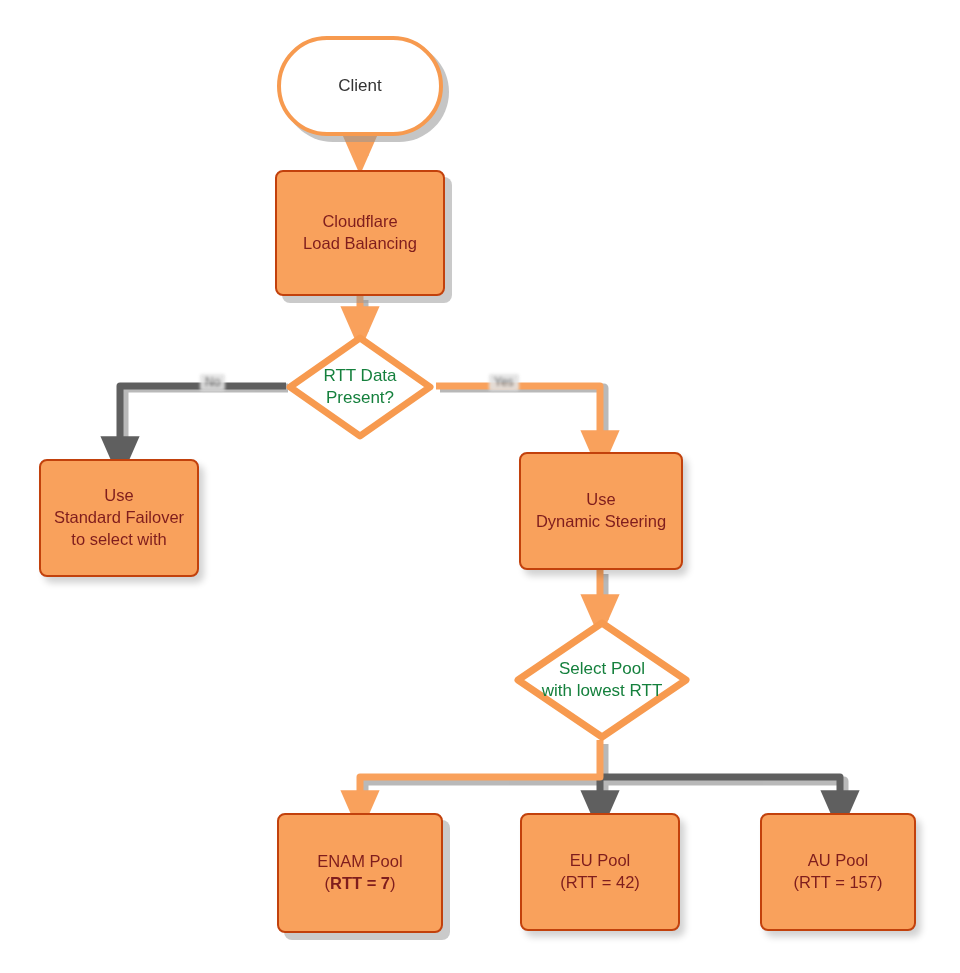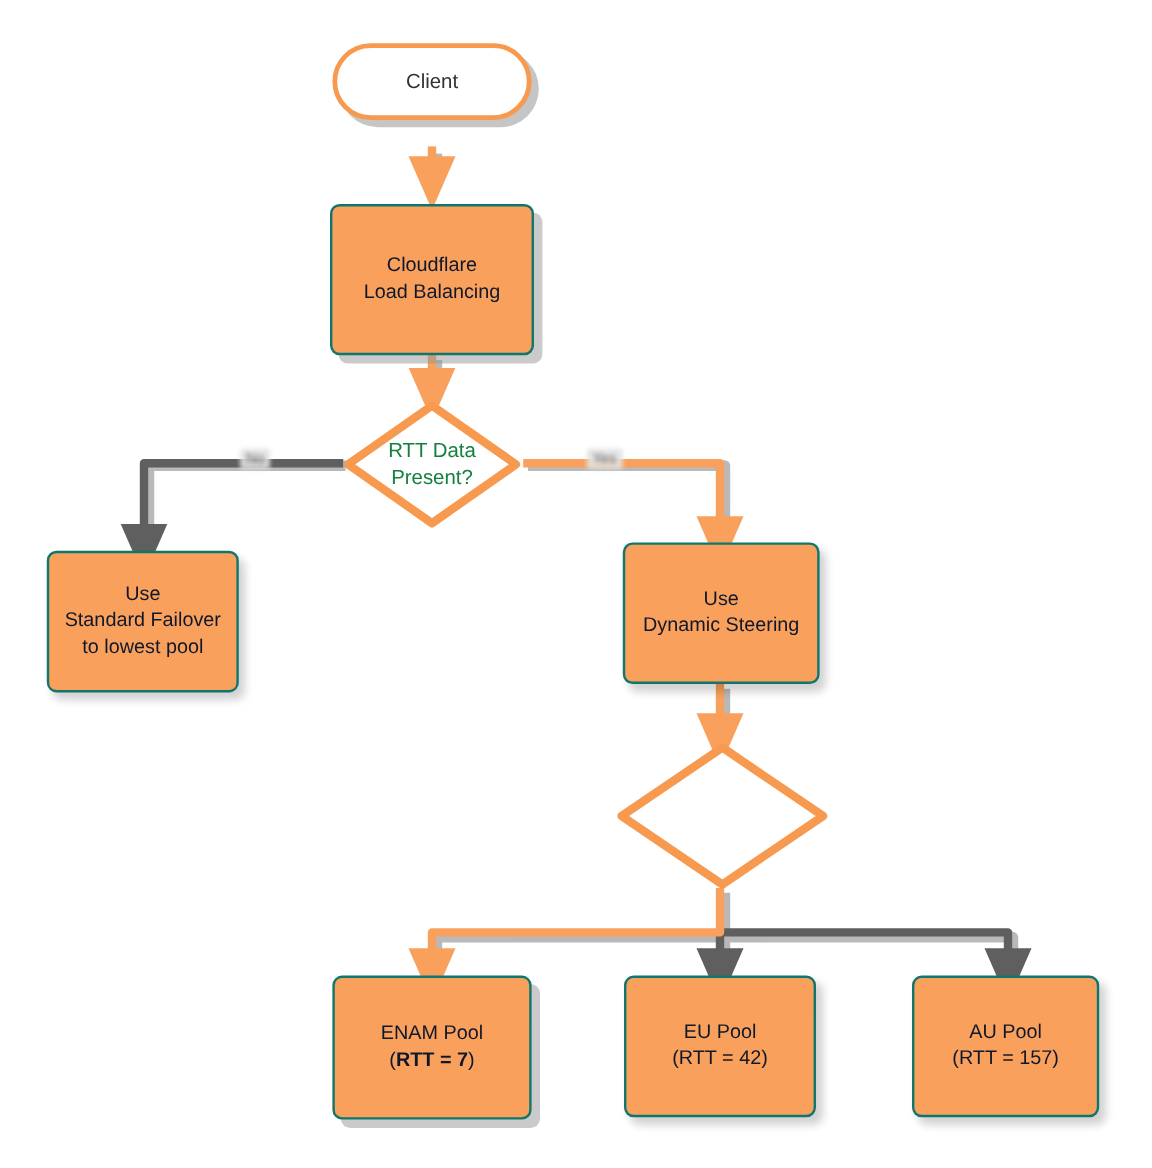--- a/index.html
+++ b/index.html
@@ -48,23 +48,23 @@
     background: #ffffff;
     border: 4px solid #f79a4f;
     border-radius: 999px;
     color: #333333;
     font-size: 17px;
     box-shadow: 6px 6px 0 0 rgba(150,150,150,0.55);
   }
   
   .n-box {
     background: #f9a15c;
-    border: 2px solid #0f766e;
+    border: 2px solid #c2410c;
     border-radius: 8px;
-    color: #0f172a;
+    color: #7f1d1d;
     font-size: 16.5px;
     box-shadow: 7px 7px 0 0 rgba(150,150,150,0.5);
   }
   .n-box.soft-shadow {
     box-shadow: 5px 6px 7px 0 rgba(0,0,0,0.18);
   }
   
   .n-diamond {
     background: transparent;
     border: none;
@@ -147,21 +147,21 @@
       <path d="M600,570 L600,616" marker-end="url(#arrow-orange)"></path>
     </g>
     <g stroke="#f9a15c" stroke-width="7" fill="none" stroke-linecap="butt" stroke-linejoin="round">
       <path d="M600,740 L600,777 L360,777 L360,812" marker-end="url(#arrow-orange)"></path>
     </g>
   </svg>
 
   <div class="edge-label" style="left:200px; top:374px;">No</div>
   <div class="edge-label" style="left:489px; top:374px;">Yes</div>
 
-  <div class="node n-stadium" style="left:277px; top:36px; width:166px; height:64px;">
+  <div class="node n-stadium" style="left:277px; top:36px; width:166px; height:100px;">
     <div class="node-inner">
       <span class="txt-line">Client</span>
     </div>
   </div>
 
   <div class="node n-box" style="left:275px; top:170px; width:170px; height:126px;">
     <div class="node-inner">
       <span class="txt-line">Cloudflare</span>
       <span class="txt-line">Load Balancing</span>
     </div>
@@ -174,35 +174,39 @@
     <div class="node-inner">
       <span class="txt-line">RTT Data</span>
       <span class="txt-line">Present?</span>
     </div>
   </div>
 
   <div class="node n-box soft-shadow" style="left:39px; top:459px; width:160px; height:118px;">
     <div class="node-inner">
       <span class="txt-line">Use</span>
       <span class="txt-line">Standard Failover</span>
-      <span class="txt-line">to lowest pool</span>
+      <span class="txt-line">to select with</span>
     </div>
   </div>
 
   <div class="node n-box soft-shadow" style="left:519px; top:452px; width:164px; height:118px;">
     <div class="node-inner">
       <span class="txt-line">Use</span>
       <span class="txt-line">Dynamic Steering</span>
     </div>
   </div>
 
   <div class="node n-diamond" style="left:511px; top:616px; width:182px; height:128px;">
     <svg class="dia-shape" viewBox="0 0 182 128" preserveAspectRatio="none">
       <polygon points="91,7 175,64 91,121 7,64" fill="#ffffff" stroke="#f79a4f" stroke-width="7" stroke-linejoin="round"></polygon>
     </svg>
+    <div class="node-inner">
+      <span class="txt-line">Select Pool</span>
+      <span class="txt-line">with lowest RTT</span>
+    </div>
   </div>
 
   <div class="node n-box" style="left:277px; top:813px; width:166px; height:120px;">
     <div class="node-inner">
       <span class="txt-line">ENAM Pool</span>
       <span class="txt-line"><span>(</span><span class="txt-bold">RTT = 7</span><span>)</span></span>
     </div>
   </div>
 
   <div class="node n-box soft-shadow" style="left:520px; top:813px; width:160px; height:118px;">

